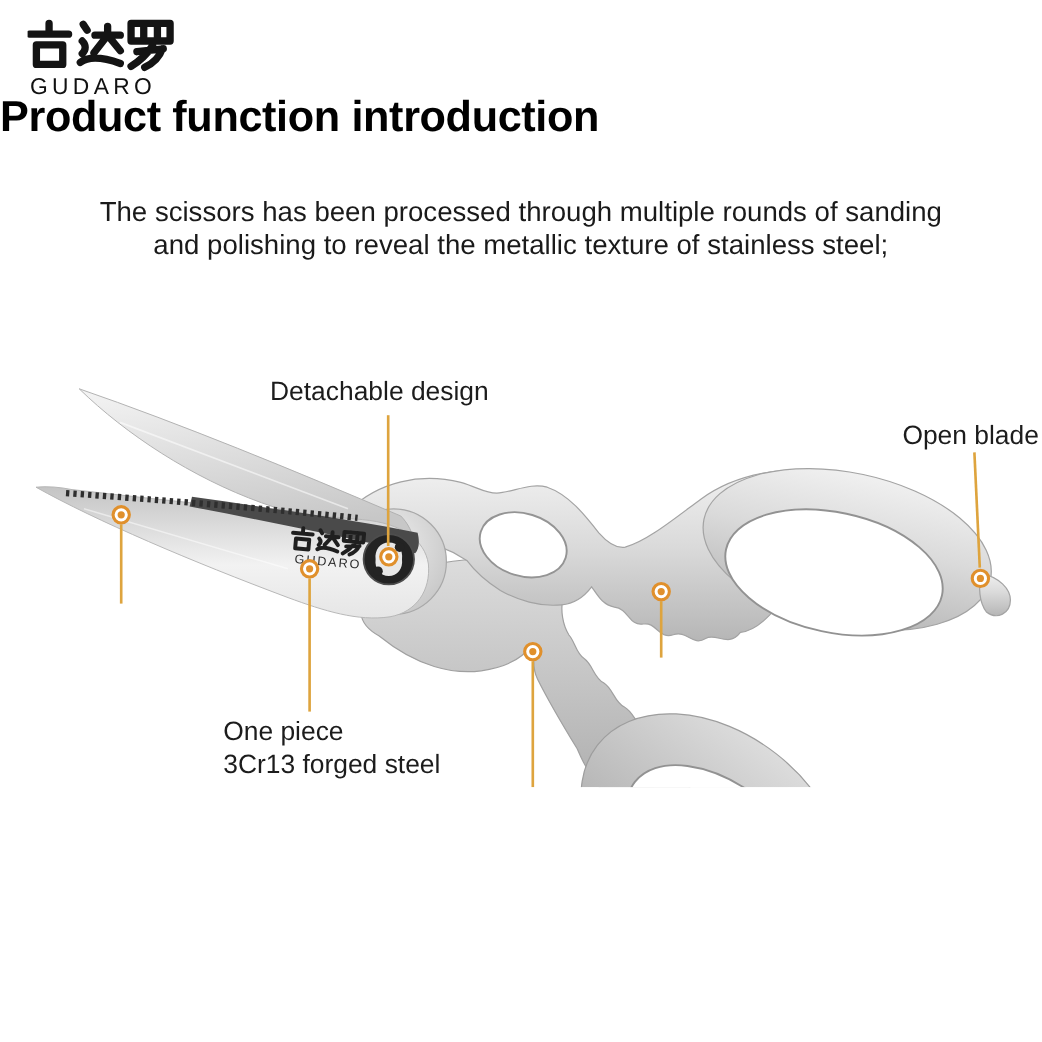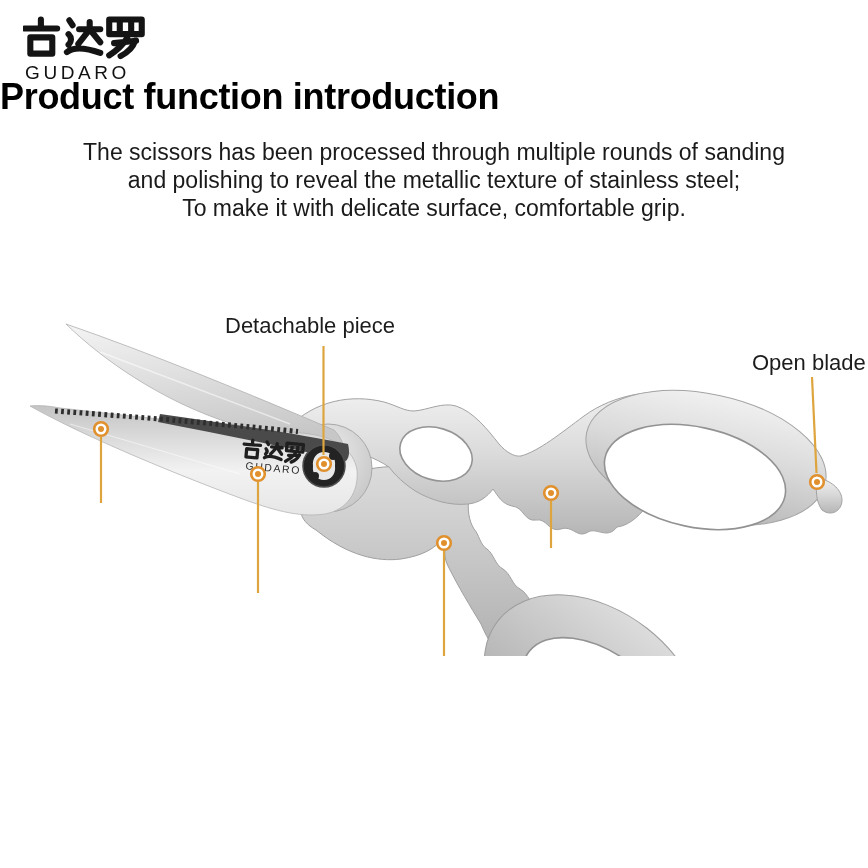--- a/index.html
+++ b/index.html
@@ -3,21 +3,21 @@
 <meta charset="utf-8">
 <style>
   html,body{margin:0;padding:0;background:#ffffff;}
   #stage{position:relative;width:868px;height:656px;background:#ffffff;overflow:hidden;
          font-family:"Liberation Sans", sans-serif;color:#1c1c1c;}
   .abs{position:absolute;}
   #brand-latin{position:absolute;left:25px;top:62px;font-size:19px;letter-spacing:3.6px;
                color:#111;font-weight:400;}
   #page-title{left:0;top:76px;width:840px;text-align:left;font-size:36px;font-weight:bold;
               letter-spacing:-0.3px;color:#000;}
-  .desc-line{left:0;width:868px;text-align:center;font-size:23px;line-height:28px;color:#1a1a1a;}
+  .desc-line{left:0;width:868px;text-align:center;font-size:23px;line-height:28px;color:#1a1a1a;margin-top:24px;}
   .callout-label{position:absolute;font-size:22px;line-height:27px;white-space:nowrap;color:#1c1c1c;}
   svg text{font-family:"Liberation Sans", sans-serif;}
 </style>
 </head>
 <body>
 
 <div id="stage">
 
   <svg id="brand-cjk" class="abs" style="left:23px;top:14px" width="122" height="46" viewBox="0 0 150 55" aria-hidden="true">
     <g stroke="#141414" stroke-width="7.5" fill="none" stroke-linecap="round" stroke-linejoin="round">
@@ -27,21 +27,20 @@
       <path d="M57,7 l4,6 M69,18 H95 M82,9 V18 M82,18 L68,36 M82,18 L95,34 M56,24 C60,28 60,33 56,37 M54,46 C63,39 78,41 95,47"></path>
 
       <path d="M106,6 H146 V24 H106 Z M119,6 V24 M133,6 V24 M128,29 C122,38 114,45 106,50 M112,35 L139,32 M138,32 C135,41 128,47 120,51"></path>
     </g>
   </svg>
   <div id="brand-latin">GUDARO</div>
 
   <div id="page-title" class="abs">Product function introduction</div>
   <div class="abs desc-line" style="top:138px">The scissors has been processed through multiple rounds of sanding</div>
   <div class="abs desc-line" style="top:166px">and polishing to reveal the metallic texture of stainless steel;</div>
-  <div class="abs desc-line" style="top:194px">To make it with delicate surface, comfortable grip.</div>
 
   <svg class="abs" style="left:0;top:0" width="868" height="868" viewBox="0 0 868 868">
     <defs>
       <linearGradient id="gArm" x1="0" y1="0" x2="0" y2="1">
         <stop offset="0" stop-color="#f0f0f0"></stop>
           <stop offset="0.45" stop-color="#dadada"></stop>
           <stop offset="1" stop-color="#b6b6b6"></stop>
       </linearGradient>
       <linearGradient id="gNeck" x1="0" y1="0" x2="0" y2="1">
         <stop offset="0" stop-color="#dcdcdc"></stop>
@@ -147,16 +146,20 @@
           <circle cx="551" cy="493" r="6.8" fill="#fff" stroke="#E0902C" stroke-width="2.6"></circle>
           <circle cx="551" cy="493" r="3" fill="#E0902C"></circle>
         </g>
       <g>
           <circle cx="444" cy="543" r="6.8" fill="#fff" stroke="#E0902C" stroke-width="2.6"></circle>
           <circle cx="444" cy="543" r="3" fill="#E0902C"></circle>
         </g>
     </g>
   </svg>
 
-  <div class="callout-label" style="left:225px;top:312px">Detachable piece</div>
+  <div class="callout-label" style="left:225px;top:312px">Detachable design</div>
   <div class="callout-label" style="left:752px;top:349px">Open blade</div>
+  <div class="callout-label" style="left:186px;top:596px">
+    <div>One piece</div>
+    <div>3Cr13 forged steel</div>
+  </div>
 
 </div>
 
 </body></html>

